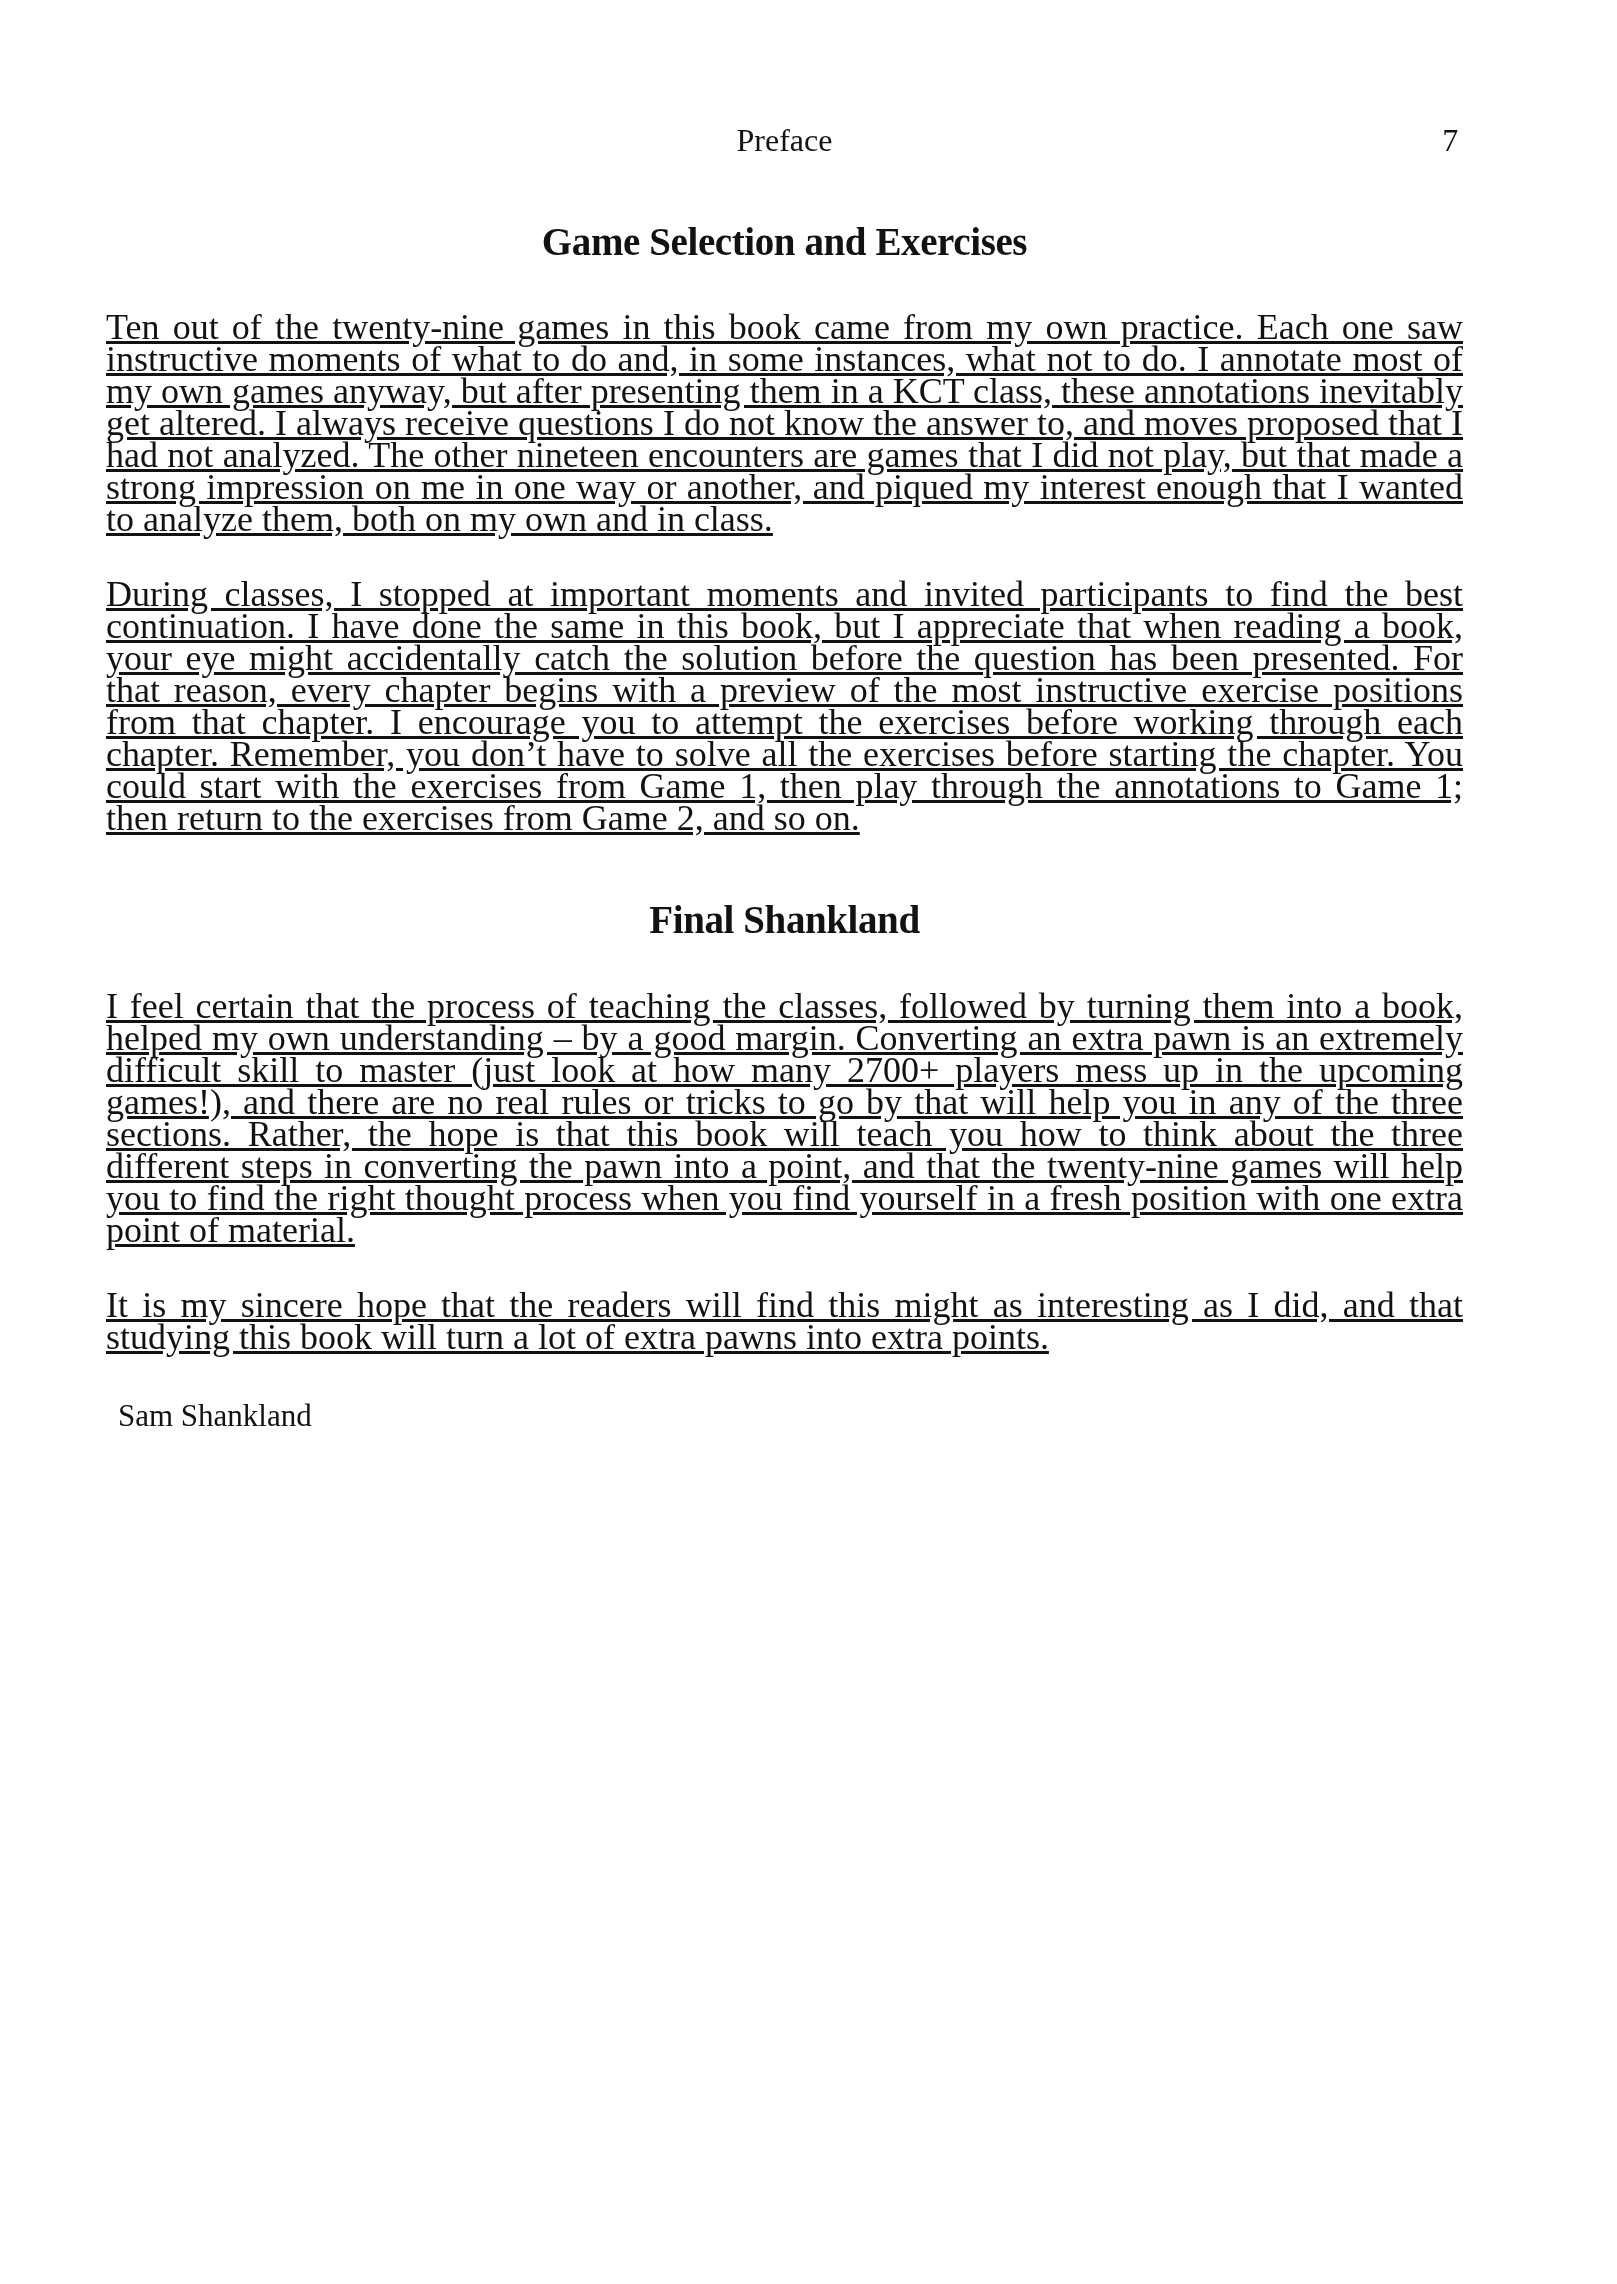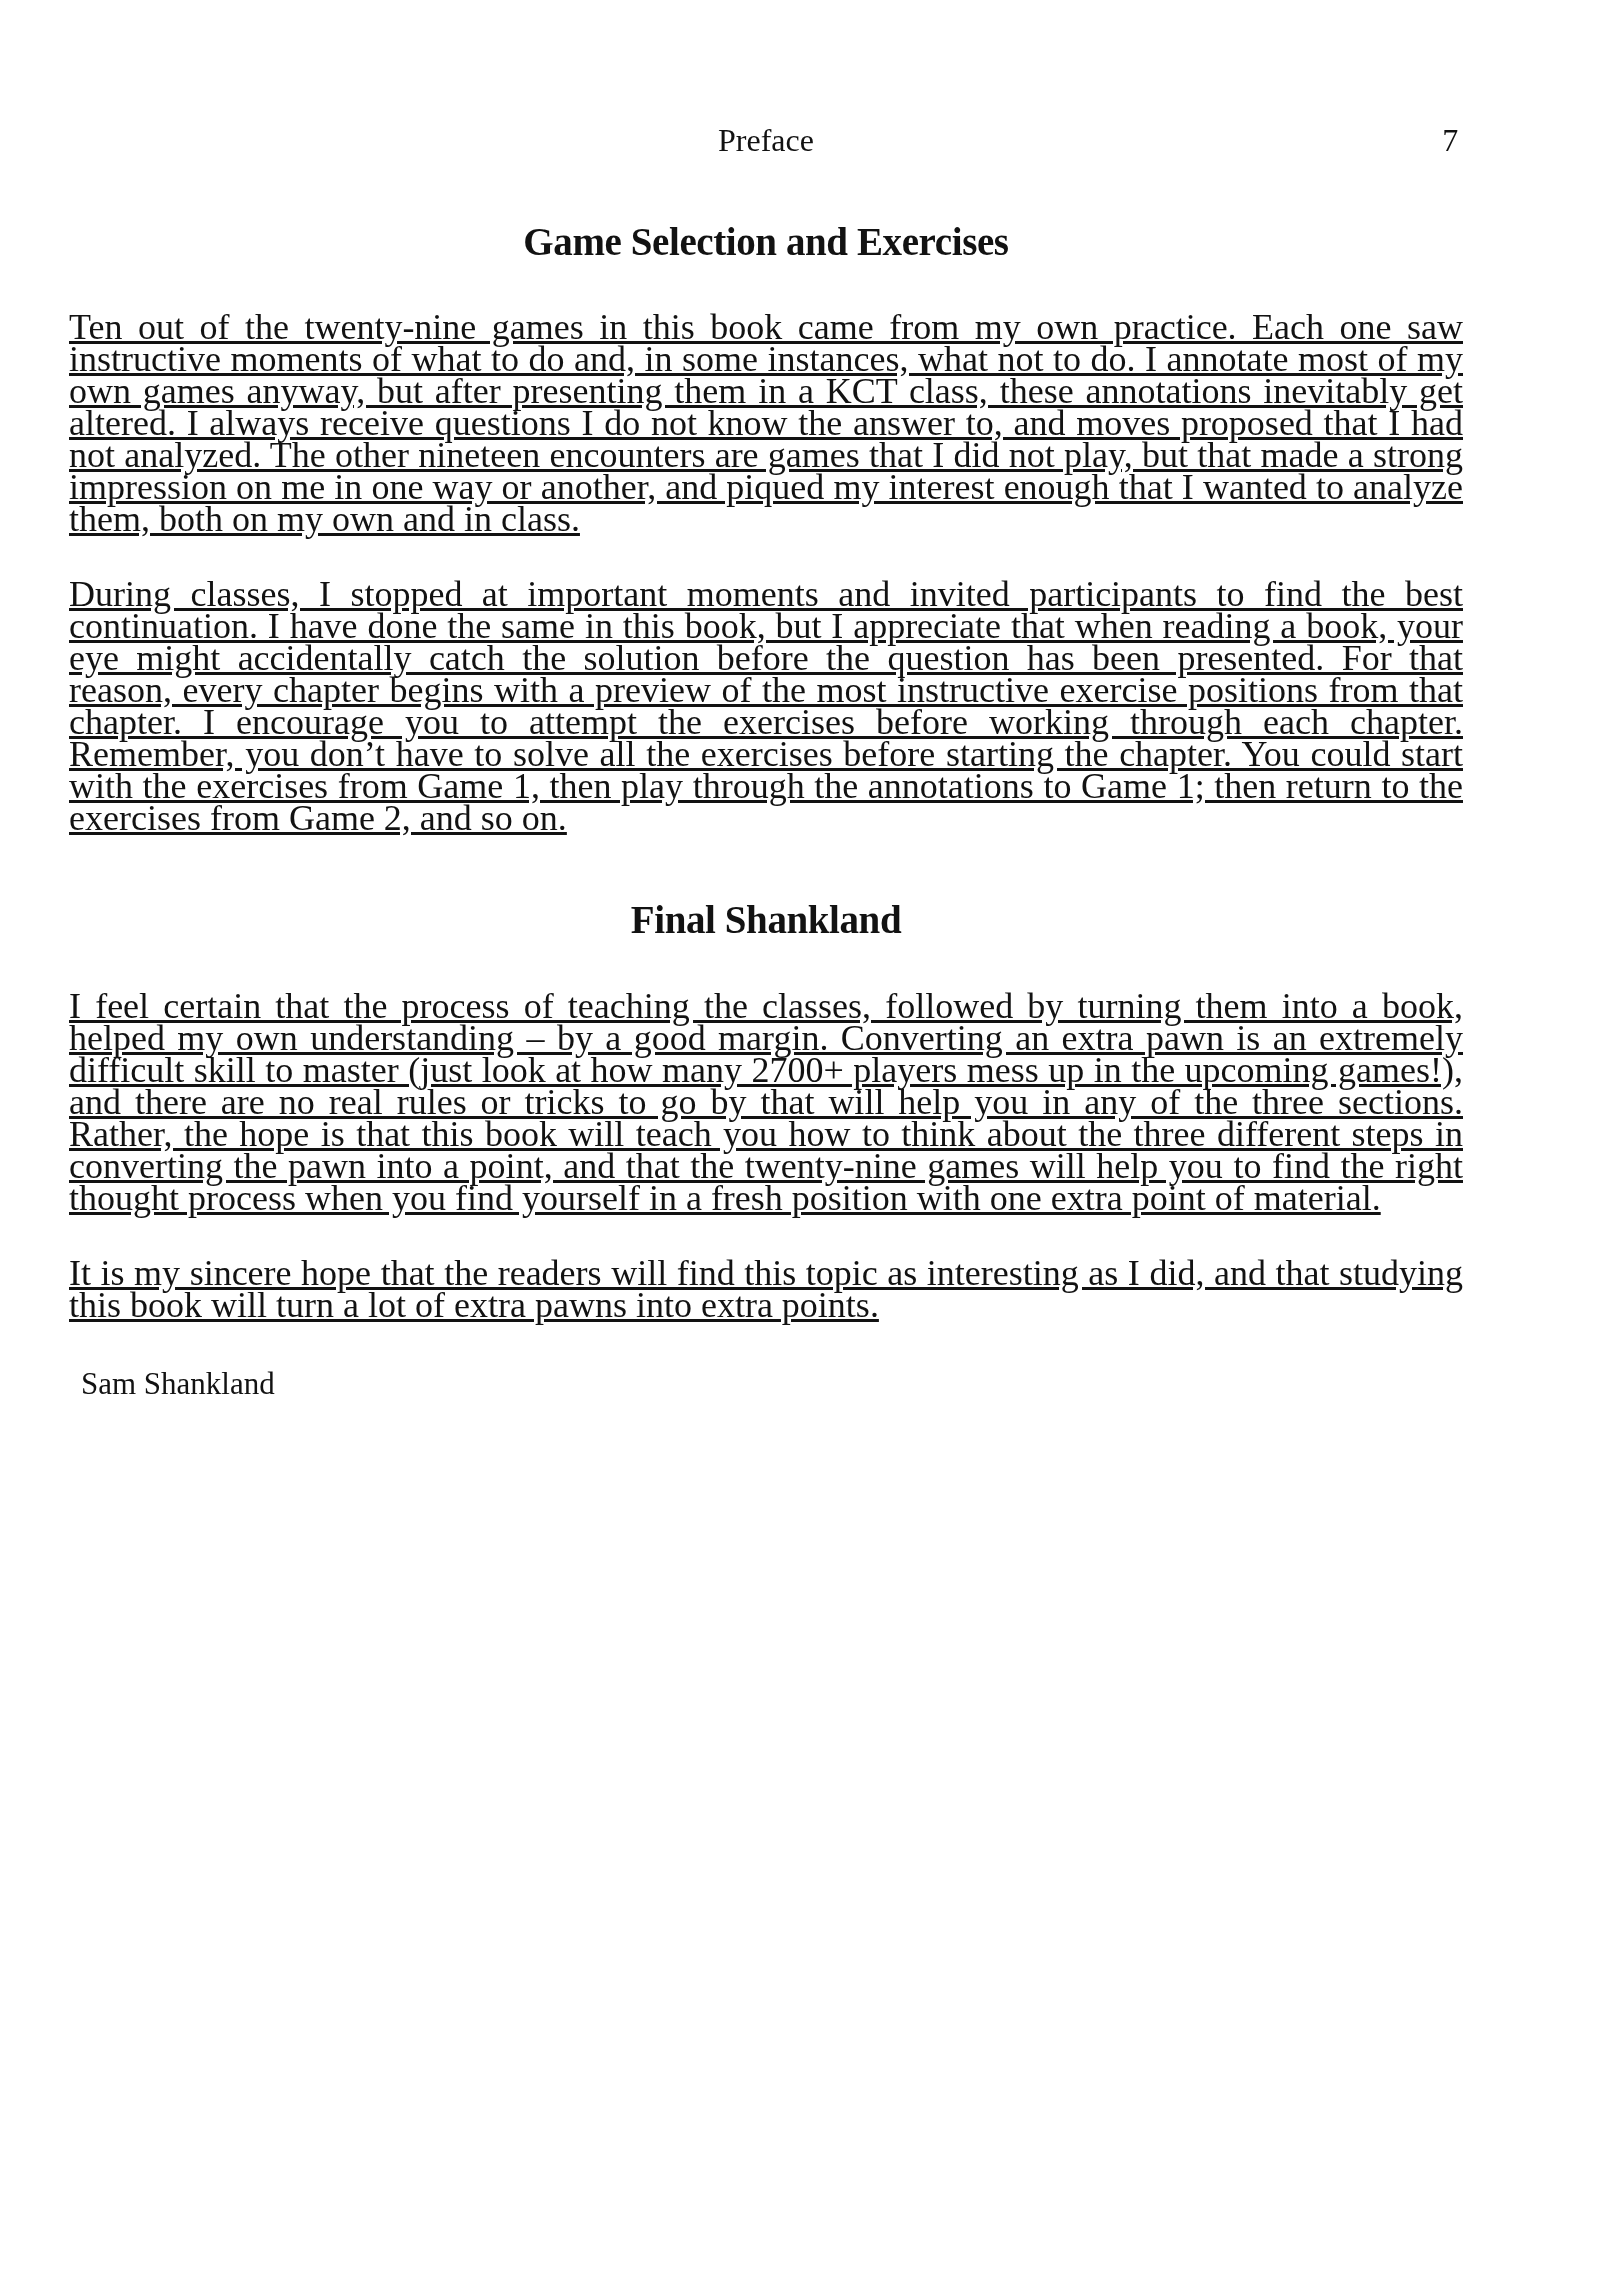--- a/index.html
+++ b/index.html
@@ -6,21 +6,21 @@
     margin: 0;
     padding: 0;
     background: #ffffff;
   }
   .page {
     position: relative;
     width: 1618px;
     height: 2284px;
     background: #ffffff;
     box-sizing: border-box;
-    padding: 119px 155px 0 69px;
+    padding: 119px 155px 0 106px;
     font-family: "Liberation Serif", "DejaVu Serif", serif;
     color: #121212;
   }
   .running-head {
     position: relative;
     height: 42px;
     font-size: 32px;
     line-height: 42px;
   }
   .running-head .title {
@@ -77,21 +77,21 @@
 
   <div class="body-text">
     <p>Ten out of the twenty-nine games in this book came from my own practice. Each one saw instructive moments of what to do and, in some instances, what not to do. I annotate most of my own games anyway, but after presenting them in a KCT class, these annotations inevitably get altered. I always receive questions I do not know the answer to, and moves proposed that I had not analyzed. The other nineteen encounters are games that I did not play, but that made a strong impression on me in one way or another, and piqued my interest enough that I wanted to analyze them, both on my own and in class.</p>
     <p>During classes, I stopped at important moments and invited participants to find the best continuation. I have done the same in this book, but I appreciate that when reading a book, your eye might accidentally catch the solution before the question has been presented. For that reason, every chapter begins with a preview of the most instructive exercise positions from that chapter. I encourage you to attempt the exercises before working through each chapter. Remember, you don’t have to solve all the exercises before starting the chapter. You could start with the exercises from Game 1, then play through the annotations to Game 1; then return to the exercises from Game 2, and so on.</p>
   </div>
 
   <h1 class="section-heading heading-2">Final Shankland</h1>
 
   <div class="body-text">
     <p>I feel certain that the process of teaching the classes, followed by turning them into a book, helped my own understanding – by a good margin. Converting an extra pawn is an extremely difficult skill to master (just look at how many 2700+ players mess up in the upcoming games!), and there are no real rules or tricks to go by that will help you in any of the three sections. Rather, the hope is that this book will teach you how to think about the three different steps in converting the pawn into a point, and that the twenty-nine games will help you to find the right thought process when you find yourself in a fresh position with one extra point of material.</p>
-    <p>It is my sincere hope that the readers will find this topic as interesting as I did, and that studying this book will turn a lot of extra pawns into extra points.</p>
+    <p>It is my sincere hope that the readers will find this might as interesting as I did, and that studying this book will turn a lot of extra pawns into extra points.</p>
   </div>
 
   <div class="signature">
     <div>Sam Shankland</div>
   </div>
 
 </div>
 
 
 </body></html>

